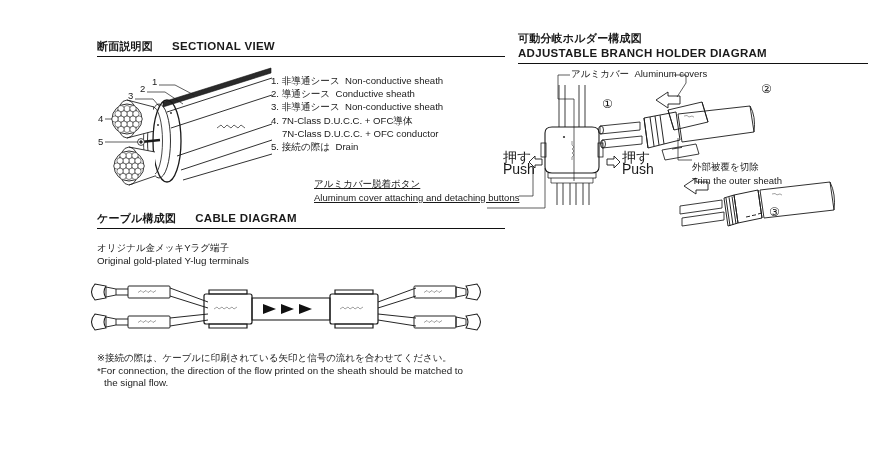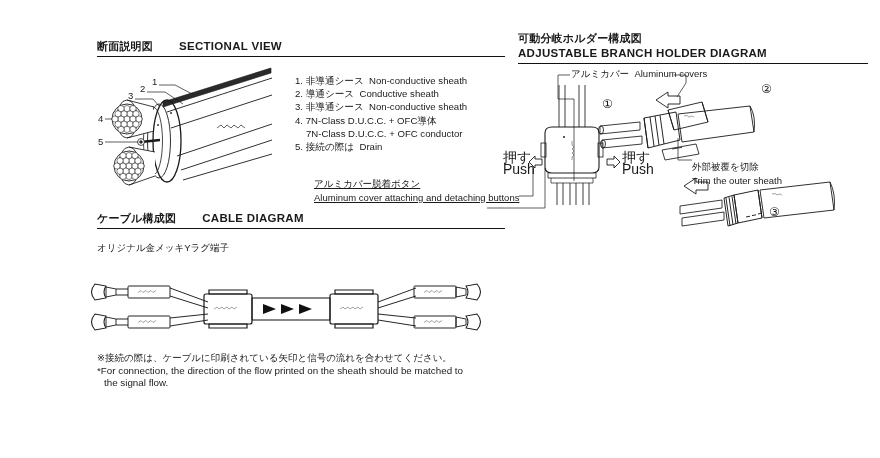--- a/index.html
+++ b/index.html
@@ -26,21 +26,21 @@
     line-height: 13px;
     white-space: nowrap;
   }
   .sec-head .en {
     font-size: 11.5px;
     font-weight: bold;
     letter-spacing: .3px;
     line-height: 13px;
     white-space: nowrap;
   }
-  .sec-head .inline-row { display: flex; align-items: baseline; gap: 26px; }
+  .sec-head .inline-row { display: flex; align-items: baseline; gap: 19px; }
   .rule {
     border-bottom: 1.6px solid #111;
     margin-top: 3px;
   }
 
   
   .t { position: absolute; white-space: nowrap; }
   .jp-s { font-size: 9.5px; line-height: 12.5px; }
   .en-s { font-size: 9.8px; line-height: 12.5px; }
   .legend-list { position: absolute; }
@@ -188,21 +188,21 @@
     </g>
   </svg>
 </div>
 
 <div class="num-lab" style="left:152px; top:77px;">1</div>
 <div class="num-lab" style="left:140px; top:84px;">2</div>
 <div class="num-lab" style="left:128px; top:91px;">3</div>
 <div class="num-lab" style="left:98px; top:114px;">4</div>
 <div class="num-lab" style="left:98px; top:137px;">5</div>
 
-<div class="legend-list" style="left:271px; top:74px;margin-left:24px;">
+<div class="legend-list" style="left:271px; top:74px;">
   <div class="legend-item">
     <span>1.</span>
     <span>非導通シース</span>
     &nbsp;<span>Non-conductive sheath</span>
   </div>
   <div class="legend-item">
     <span>2.</span>
     <span>導通シース</span>
     &nbsp;<span>Conductive sheath</span>
   </div>
@@ -399,20 +399,21 @@
 <div class="sec-head" style="left:97px; top:212px; width:408px;">
   <div class="inline-row">
     <span class="jp">ケーブル構成図</span>
     <span class="en">CABLE DIAGRAM</span>
   </div>
   <div class="rule"></div>
 </div>
 
 <div class="note" style="left:97px; top:242px;">
   <div class="jp-s">オリジナル金メッキYラグ端子</div>
+  <div class="en-s">Original gold-plated Y-lug terminals</div>
 </div>
 
 <div class="panel" style="left:90px; top:276px;">
   <svg width="400" height="66" viewBox="0 0 400 66">
 
     <g class="ln" stroke-width="1.05" fill="#ffffff">
       <path d="M5 8 Q-2 16 5 24 L16 22 Q12 16 16 10 Z"></path>
       <path d="M5 38 Q-2 46 5 54 L16 52 Q12 46 16 40 Z"></path>
     </g>
     <g class="ln" stroke-width="0.9" fill="#ffffff">

